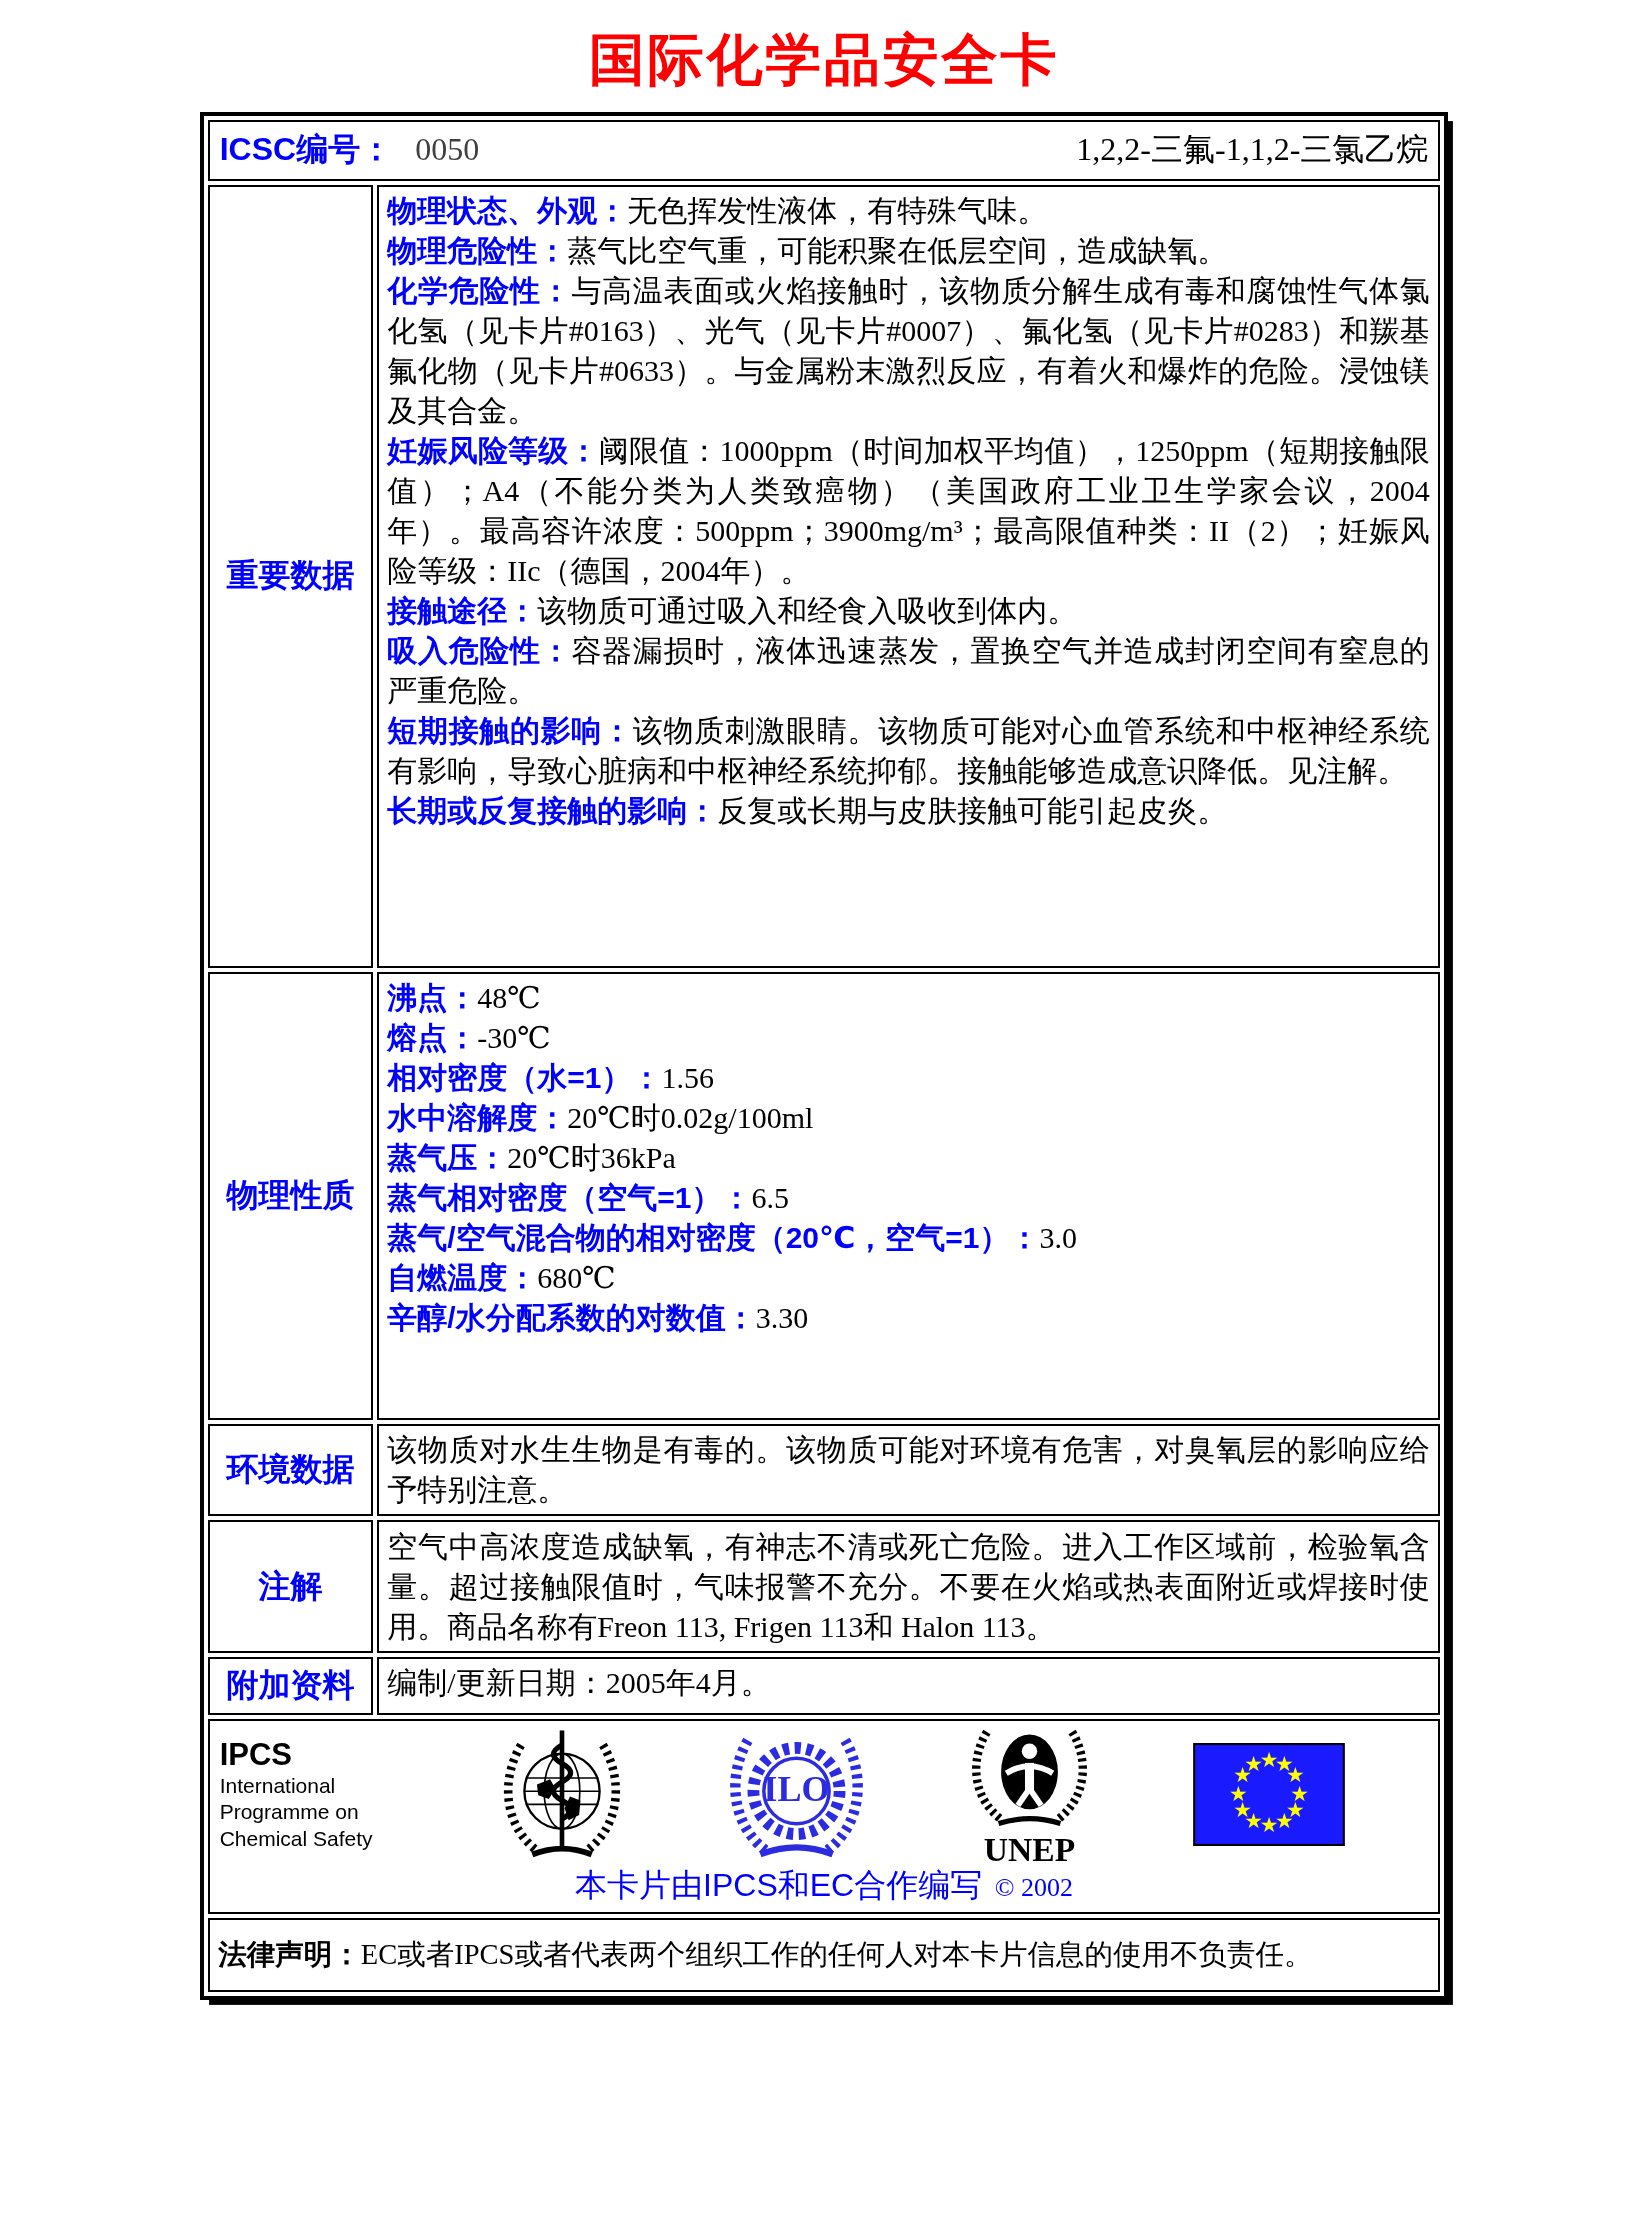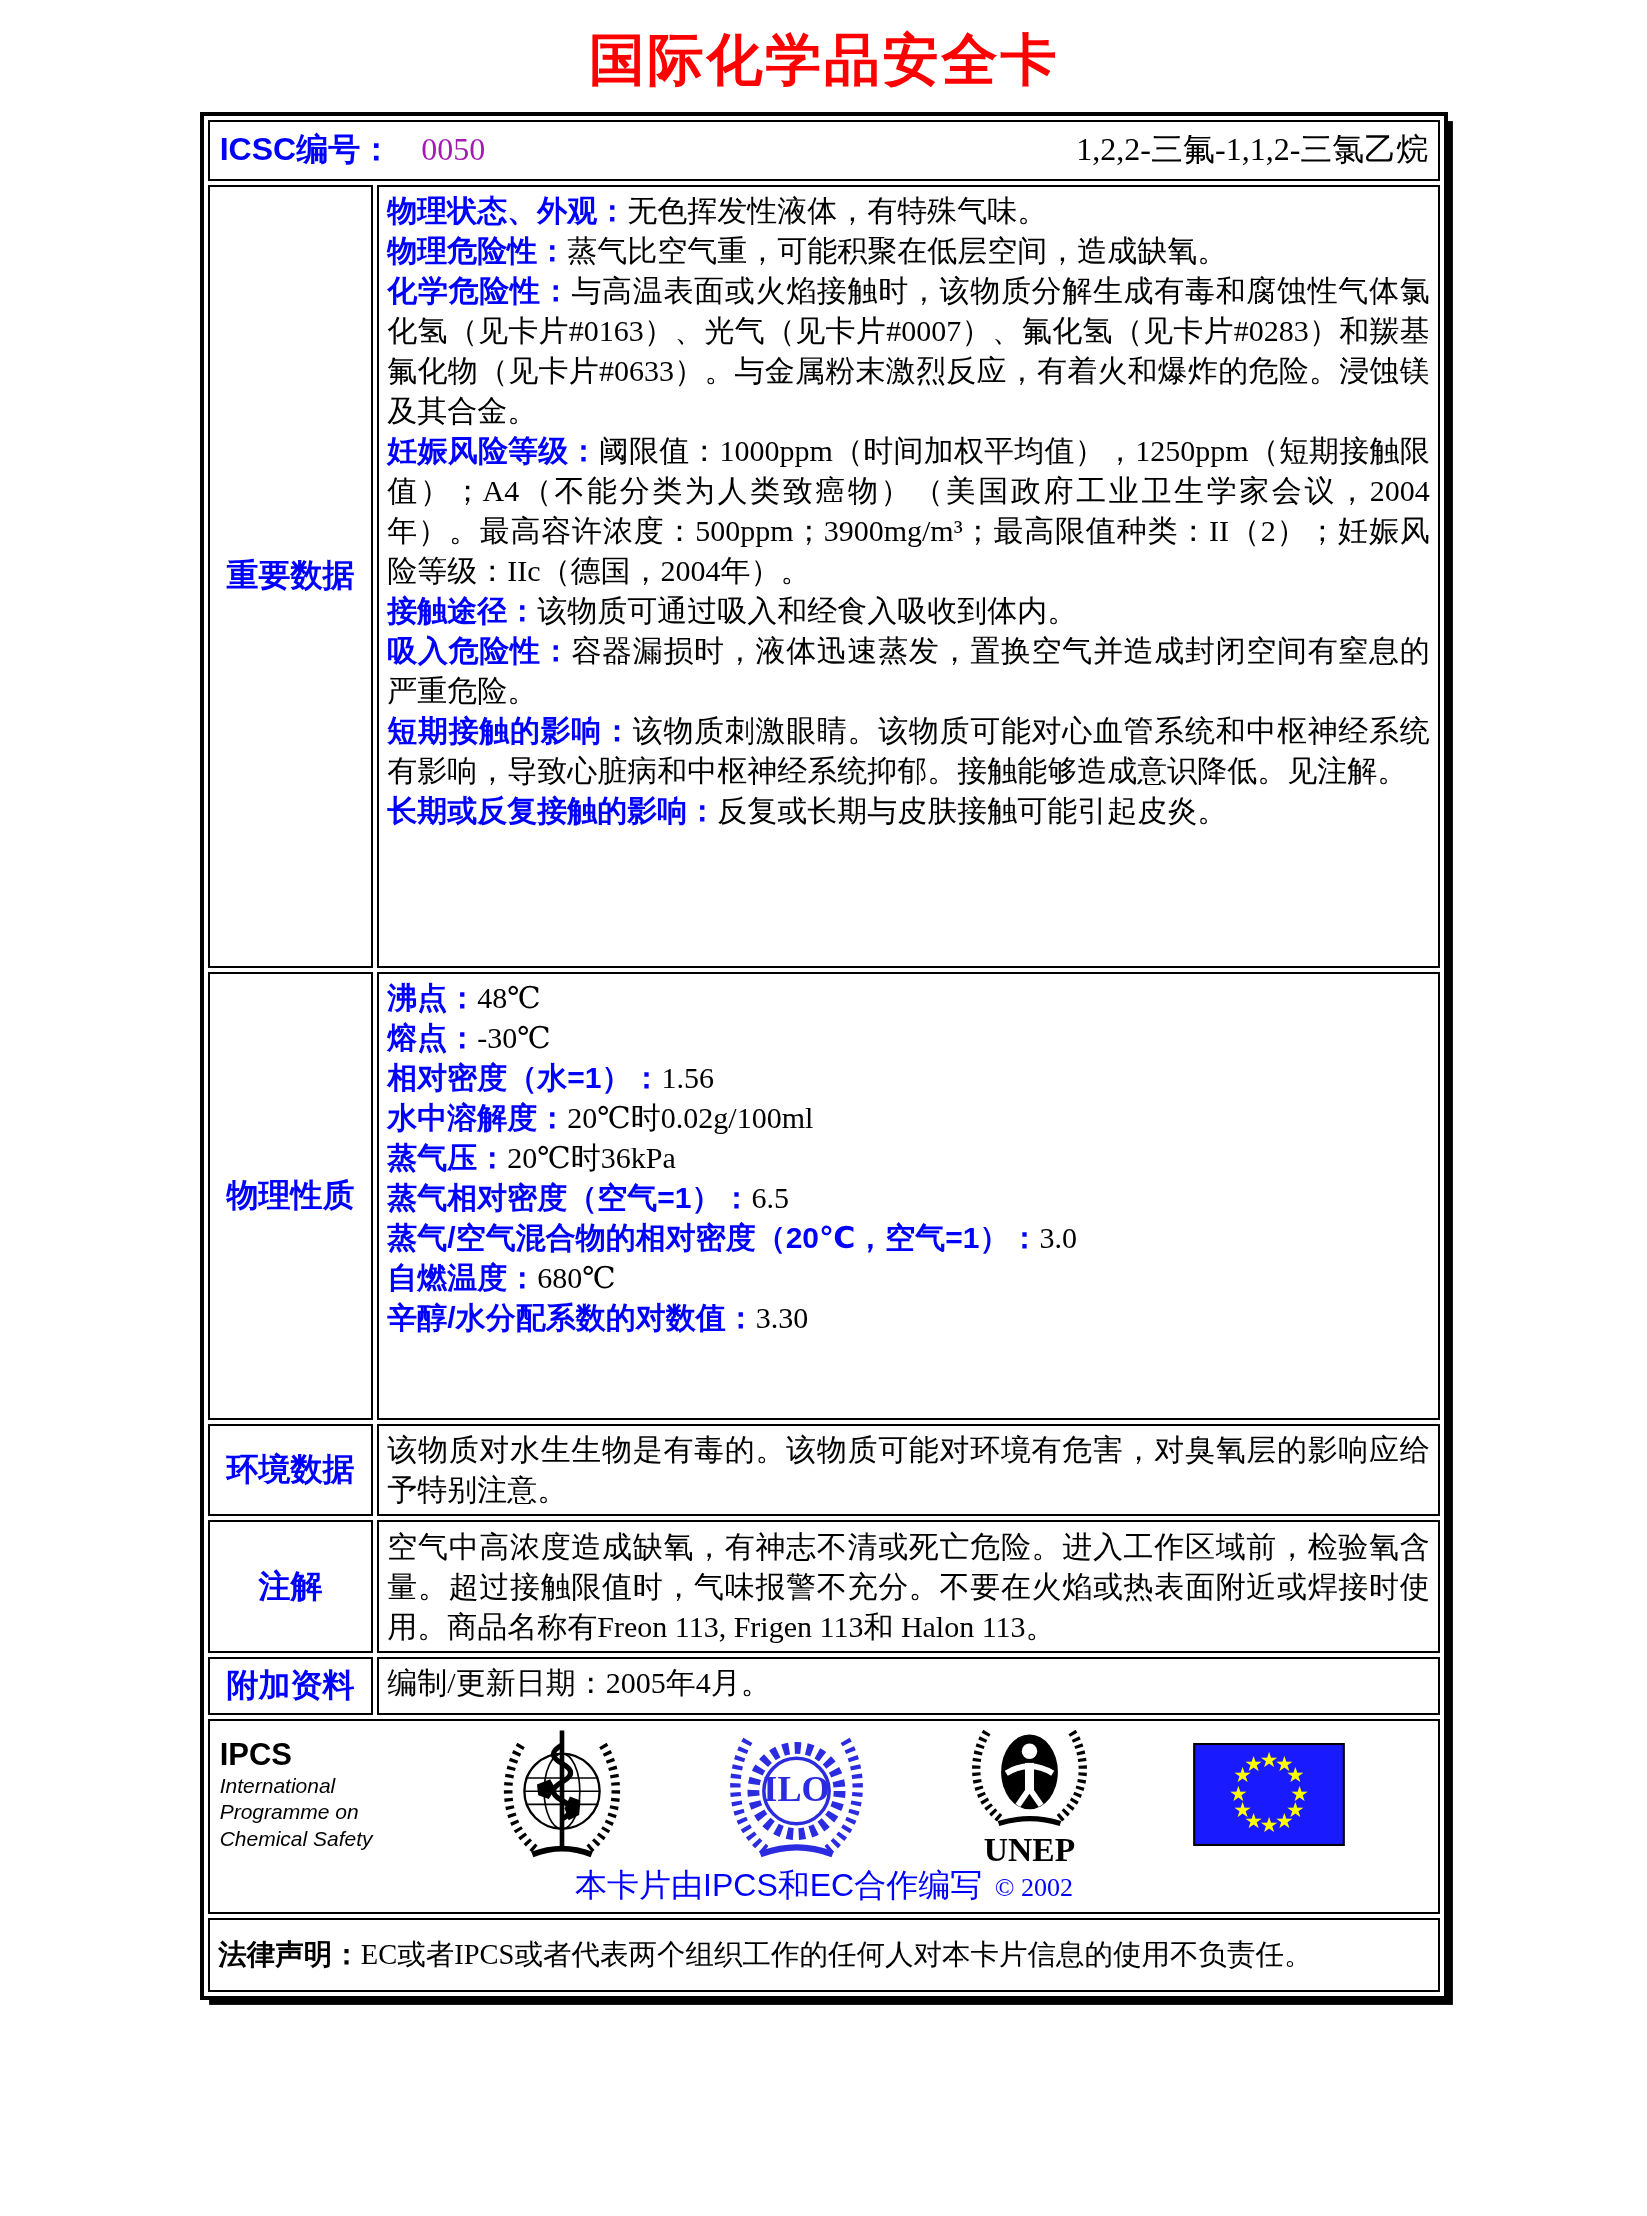--- a/index.html
+++ b/index.html
@@ -27,21 +27,21 @@
   td.header-cell{
     height:52px;padding:2.8px 9.7px;vertical-align:middle;
     font-size:32px;
   }
   .hdr-flex{display:flex;justify-content:space-between;align-items:center;}
   .blue-label{
     color:var(--accent_blue,#0000FF);
     font-family:"Liberation Sans","DejaVu Sans",sans-serif;
     font-weight:bold;
   }
-  .hdr-num{margin-left:29px;color:#a21caf;}
+  .hdr-num{margin-left:23px;color:#404040;}
   
   td.side{
     text-align:center;vertical-align:middle;padding:5px;
     color:var(--accent_blue,#0000FF);
     font-family:"Liberation Sans","DejaVu Sans",sans-serif;
     font-weight:bold;font-size:32px;
   }
   
   td.content{vertical-align:top;padding:4.2px 8.3px;}
   .entry{margin:0;font-size:30px;line-height:40px;text-align:justify;}
@@ -52,21 +52,21 @@
   }
   .entry .txt{color:#000;}
   
   td.logos-cell{height:165px;padding:7px 9.7px 4.2px 9.7px;vertical-align:top;}
   .logos-flex{
     display:flex;align-items:center;justify-content:space-between;
     padding-right:83px;height:132px;
   }
   .ipcs-block{width:177px;font-family:"Liberation Sans","DejaVu Sans",sans-serif;}
   .ipcs-acronym{font-size:31px;font-weight:bold;line-height:1.2;}
-  .ipcs-line{font-size:21px;line-height:26.4px;font-style:italic;}
+  .ipcs-line{font-size:21px;line-height:26.4px;}
   .logo{display:block;}
   .caption-line{
     text-align:center;margin-top:4.2px;
     color:var(--accent_blue,#0000FF);
   }
   .caption-main{
     font-family:"Liberation Sans","DejaVu Sans",sans-serif;
     font-weight:normal;font-size:32px;
   }
   .caption-copy{font-size:26px;margin-left:12.5px;}

